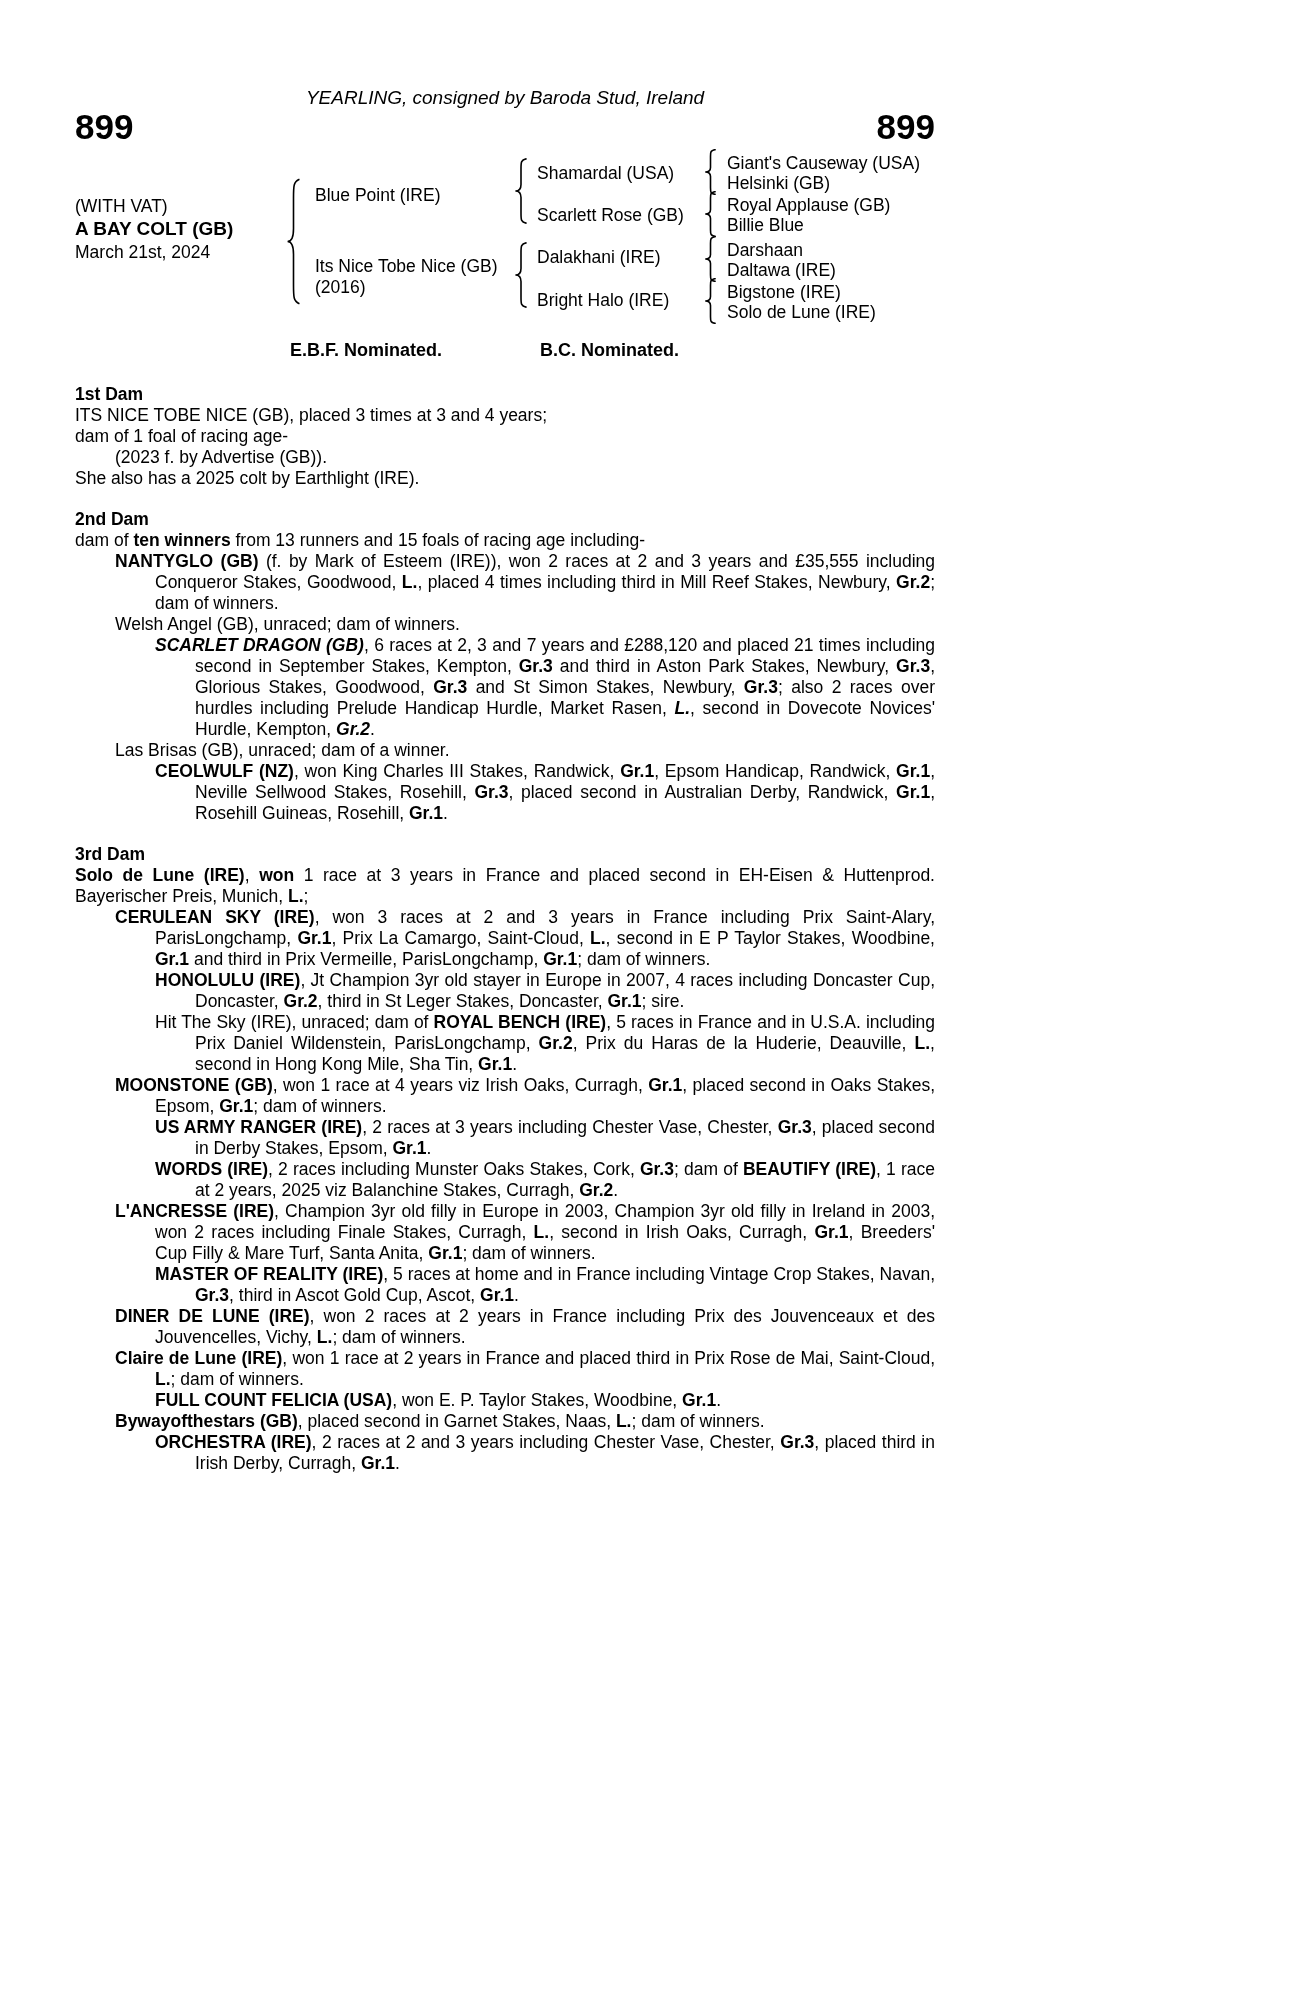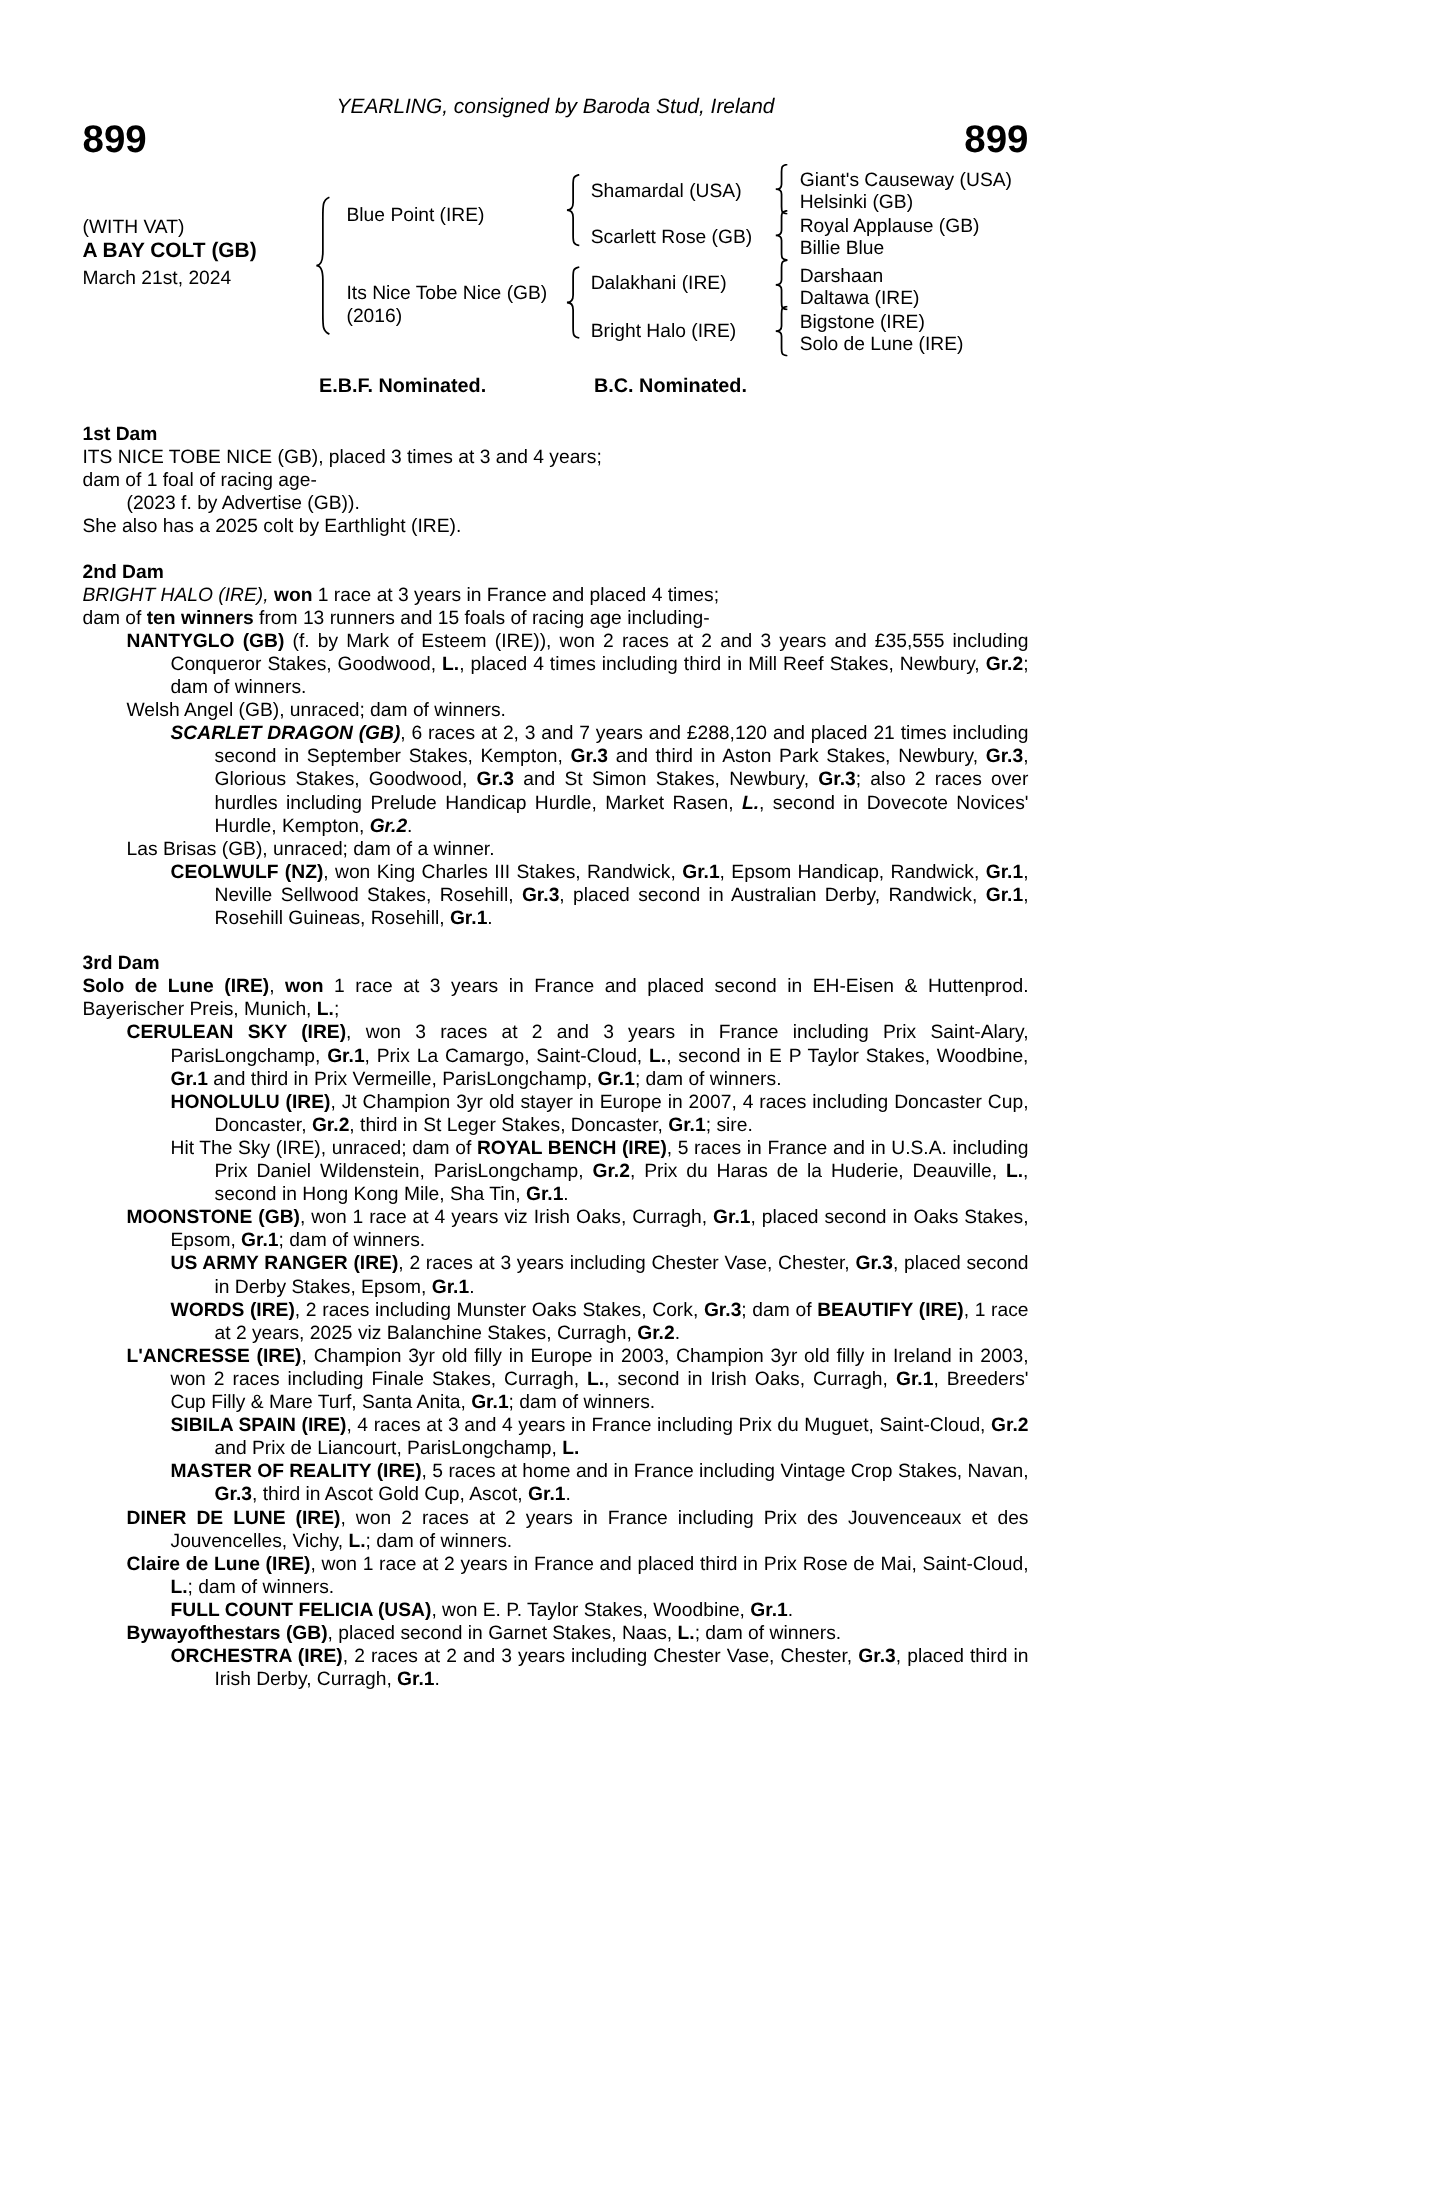--- a/index.html
+++ b/index.html
@@ -106,37 +106,35 @@
     <span class="nom-bc">B.C. Nominated.</span>
   </div>
 
   <div id="sections">
       <div class="sec-heading">1st Dam</div>
       <div class="para ind0"><span>ITS NICE TOBE NICE (GB), placed 3 times at 3 and 4 years;</span></div>
       <div class="para ind0"><span>dam of 1 foal of racing age-</span></div>
       <div class="para ind1"><span>(2023 f. by Advertise (GB)).</span></div>
       <div class="para ind0"><span>She also has a 2025 colt by Earthlight (IRE).</span></div>
       <div class="sec-heading">2nd Dam</div>
-      <div class="para ind0"><span class="i">BRIGHT HALO (IRE), </span><span class="b">won</span><span> 1 race at 3 years in France and placed 4 times;</span></div>
       <div class="para ind0"><span>dam of </span><span class="b">ten winners</span><span> from 13 runners and 15 foals of racing age including-</span></div>
       <div class="para ind1"><span class="b">NANTYGLO (GB)</span><span> (f. by Mark of Esteem (IRE)), won 2 races at 2 and 3 years and £35,555 including Conqueror Stakes, Goodwood, </span><span class="b">L.</span><span>, placed 4 times including third in Mill Reef Stakes, Newbury, </span><span class="b">Gr.2</span><span>; dam of winners.</span></div>
       <div class="para ind1"><span>Welsh Angel (GB), unraced; dam of winners.</span></div>
       <div class="para ind2"><span class="bi">SCARLET DRAGON (GB)</span><span>, 6 races at 2, 3 and 7 years and £288,120 and placed 21 times including second in September Stakes, Kempton, </span><span class="b">Gr.3</span><span> and third in Aston Park Stakes, Newbury, </span><span class="b">Gr.3</span><span>, Glorious Stakes, Goodwood, </span><span class="b">Gr.3</span><span> and St Simon Stakes, Newbury, </span><span class="b">Gr.3</span><span>; also 2 races over hurdles including Prelude Handicap Hurdle, Market Rasen, </span><span class="bi">L.</span><span>, second in Dovecote Novices' Hurdle, Kempton, </span><span class="bi">Gr.2</span><span>.</span></div>
       <div class="para ind1"><span>Las Brisas (GB), unraced; dam of a winner.</span></div>
       <div class="para ind2"><span class="b">CEOLWULF (NZ)</span><span>, won King Charles III Stakes, Randwick, </span><span class="b">Gr.1</span><span>, Epsom Handicap, Randwick, </span><span class="b">Gr.1</span><span>, Neville Sellwood Stakes, Rosehill, </span><span class="b">Gr.3</span><span>, placed second in Australian Derby, Randwick, </span><span class="b">Gr.1</span><span>, Rosehill Guineas, Rosehill, </span><span class="b">Gr.1</span><span>.</span></div>
       <div class="sec-heading">3rd Dam</div>
       <div class="para ind0"><span class="b">Solo de Lune (IRE)</span><span>, </span><span class="b">won</span><span> 1 race at 3 years in France and placed second in EH-Eisen &amp; Huttenprod. Bayerischer Preis, Munich, </span><span class="b">L.</span><span>;</span></div>
       <div class="para ind1"><span class="b">CERULEAN SKY (IRE)</span><span>, won 3 races at 2 and 3 years in France including Prix Saint-Alary, ParisLongchamp, </span><span class="b">Gr.1</span><span>, Prix La Camargo, Saint-Cloud, </span><span class="b">L.</span><span>, second in E P Taylor Stakes, Woodbine, </span><span class="b">Gr.1</span><span> and third in Prix Vermeille, ParisLongchamp, </span><span class="b">Gr.1</span><span>; dam of winners.</span></div>
       <div class="para ind2"><span class="b">HONOLULU (IRE)</span><span>, Jt Champion 3yr old stayer in Europe in 2007, 4 races including Doncaster Cup, Doncaster, </span><span class="b">Gr.2</span><span>, third in St Leger Stakes, Doncaster, </span><span class="b">Gr.1</span><span>; sire.</span></div>
       <div class="para ind2"><span>Hit The Sky (IRE), unraced; dam of </span><span class="b">ROYAL BENCH (IRE)</span><span>, 5 races in France and in U.S.A. including Prix Daniel Wildenstein, ParisLongchamp, </span><span class="b">Gr.2</span><span>, Prix du Haras de la Huderie, Deauville, </span><span class="b">L.</span><span>, second in Hong Kong Mile, Sha Tin, </span><span class="b">Gr.1</span><span>.</span></div>
       <div class="para ind1"><span class="b">MOONSTONE (GB)</span><span>, won 1 race at 4 years viz Irish Oaks, Curragh, </span><span class="b">Gr.1</span><span>, placed second in Oaks Stakes, Epsom, </span><span class="b">Gr.1</span><span>; dam of winners.</span></div>
       <div class="para ind2"><span class="b">US ARMY RANGER (IRE)</span><span>, 2 races at 3 years including Chester Vase, Chester, </span><span class="b">Gr.3</span><span>, placed second in Derby Stakes, Epsom, </span><span class="b">Gr.1</span><span>.</span></div>
       <div class="para ind2"><span class="b">WORDS (IRE)</span><span>, 2 races including Munster Oaks Stakes, Cork, </span><span class="b">Gr.3</span><span>; dam of </span><span class="b">BEAUTIFY (IRE)</span><span>, 1 race at 2 years, 2025 viz Balanchine Stakes, Curragh, </span><span class="b">Gr.2</span><span>.</span></div>
       <div class="para ind1"><span class="b">L'ANCRESSE (IRE)</span><span>, Champion 3yr old filly in Europe in 2003, Champion 3yr old filly in Ireland in 2003, won 2 races including Finale Stakes, Curragh, </span><span class="b">L.</span><span>, second in Irish Oaks, Curragh, </span><span class="b">Gr.1</span><span>, Breeders' Cup Filly &amp; Mare Turf, Santa Anita, </span><span class="b">Gr.1</span><span>; dam of winners.</span></div>
-      <div class="para ind2"><span class="b">SIBILA SPAIN (IRE)</span><span>, 4 races at 3 and 4 years in France including Prix du Muguet, Saint-Cloud, </span><span class="b">Gr.2</span><span> and Prix de Liancourt, ParisLongchamp, </span><span class="b">L.</span></div>
       <div class="para ind2"><span class="b">MASTER OF REALITY (IRE)</span><span>, 5 races at home and in France including Vintage Crop Stakes, Navan, </span><span class="b">Gr.3</span><span>, third in Ascot Gold Cup, Ascot, </span><span class="b">Gr.1</span><span>.</span></div>
       <div class="para ind1"><span class="b">DINER DE LUNE (IRE)</span><span>, won 2 races at 2 years in France including Prix des Jouvenceaux et des Jouvencelles, Vichy, </span><span class="b">L.</span><span>; dam of winners.</span></div>
       <div class="para ind1"><span class="b">Claire de Lune (IRE)</span><span>, won 1 race at 2 years in France and placed third in Prix Rose de Mai, Saint-Cloud, </span><span class="b">L.</span><span>; dam of winners.</span></div>
       <div class="para ind2"><span class="b">FULL COUNT FELICIA (USA)</span><span>, won E. P. Taylor Stakes, Woodbine, </span><span class="b">Gr.1</span><span>.</span></div>
       <div class="para ind1"><span class="b">Bywayofthestars (GB)</span><span>, placed second in Garnet Stakes, Naas, </span><span class="b">L.</span><span>; dam of winners.</span></div>
       <div class="para ind2"><span class="b">ORCHESTRA (IRE)</span><span>, 2 races at 2 and 3 years including Chester Vase, Chester, </span><span class="b">Gr.3</span><span>, placed third in Irish Derby, Curragh, </span><span class="b">Gr.1</span><span>.</span></div>
     </div>
 
 </div>
 

